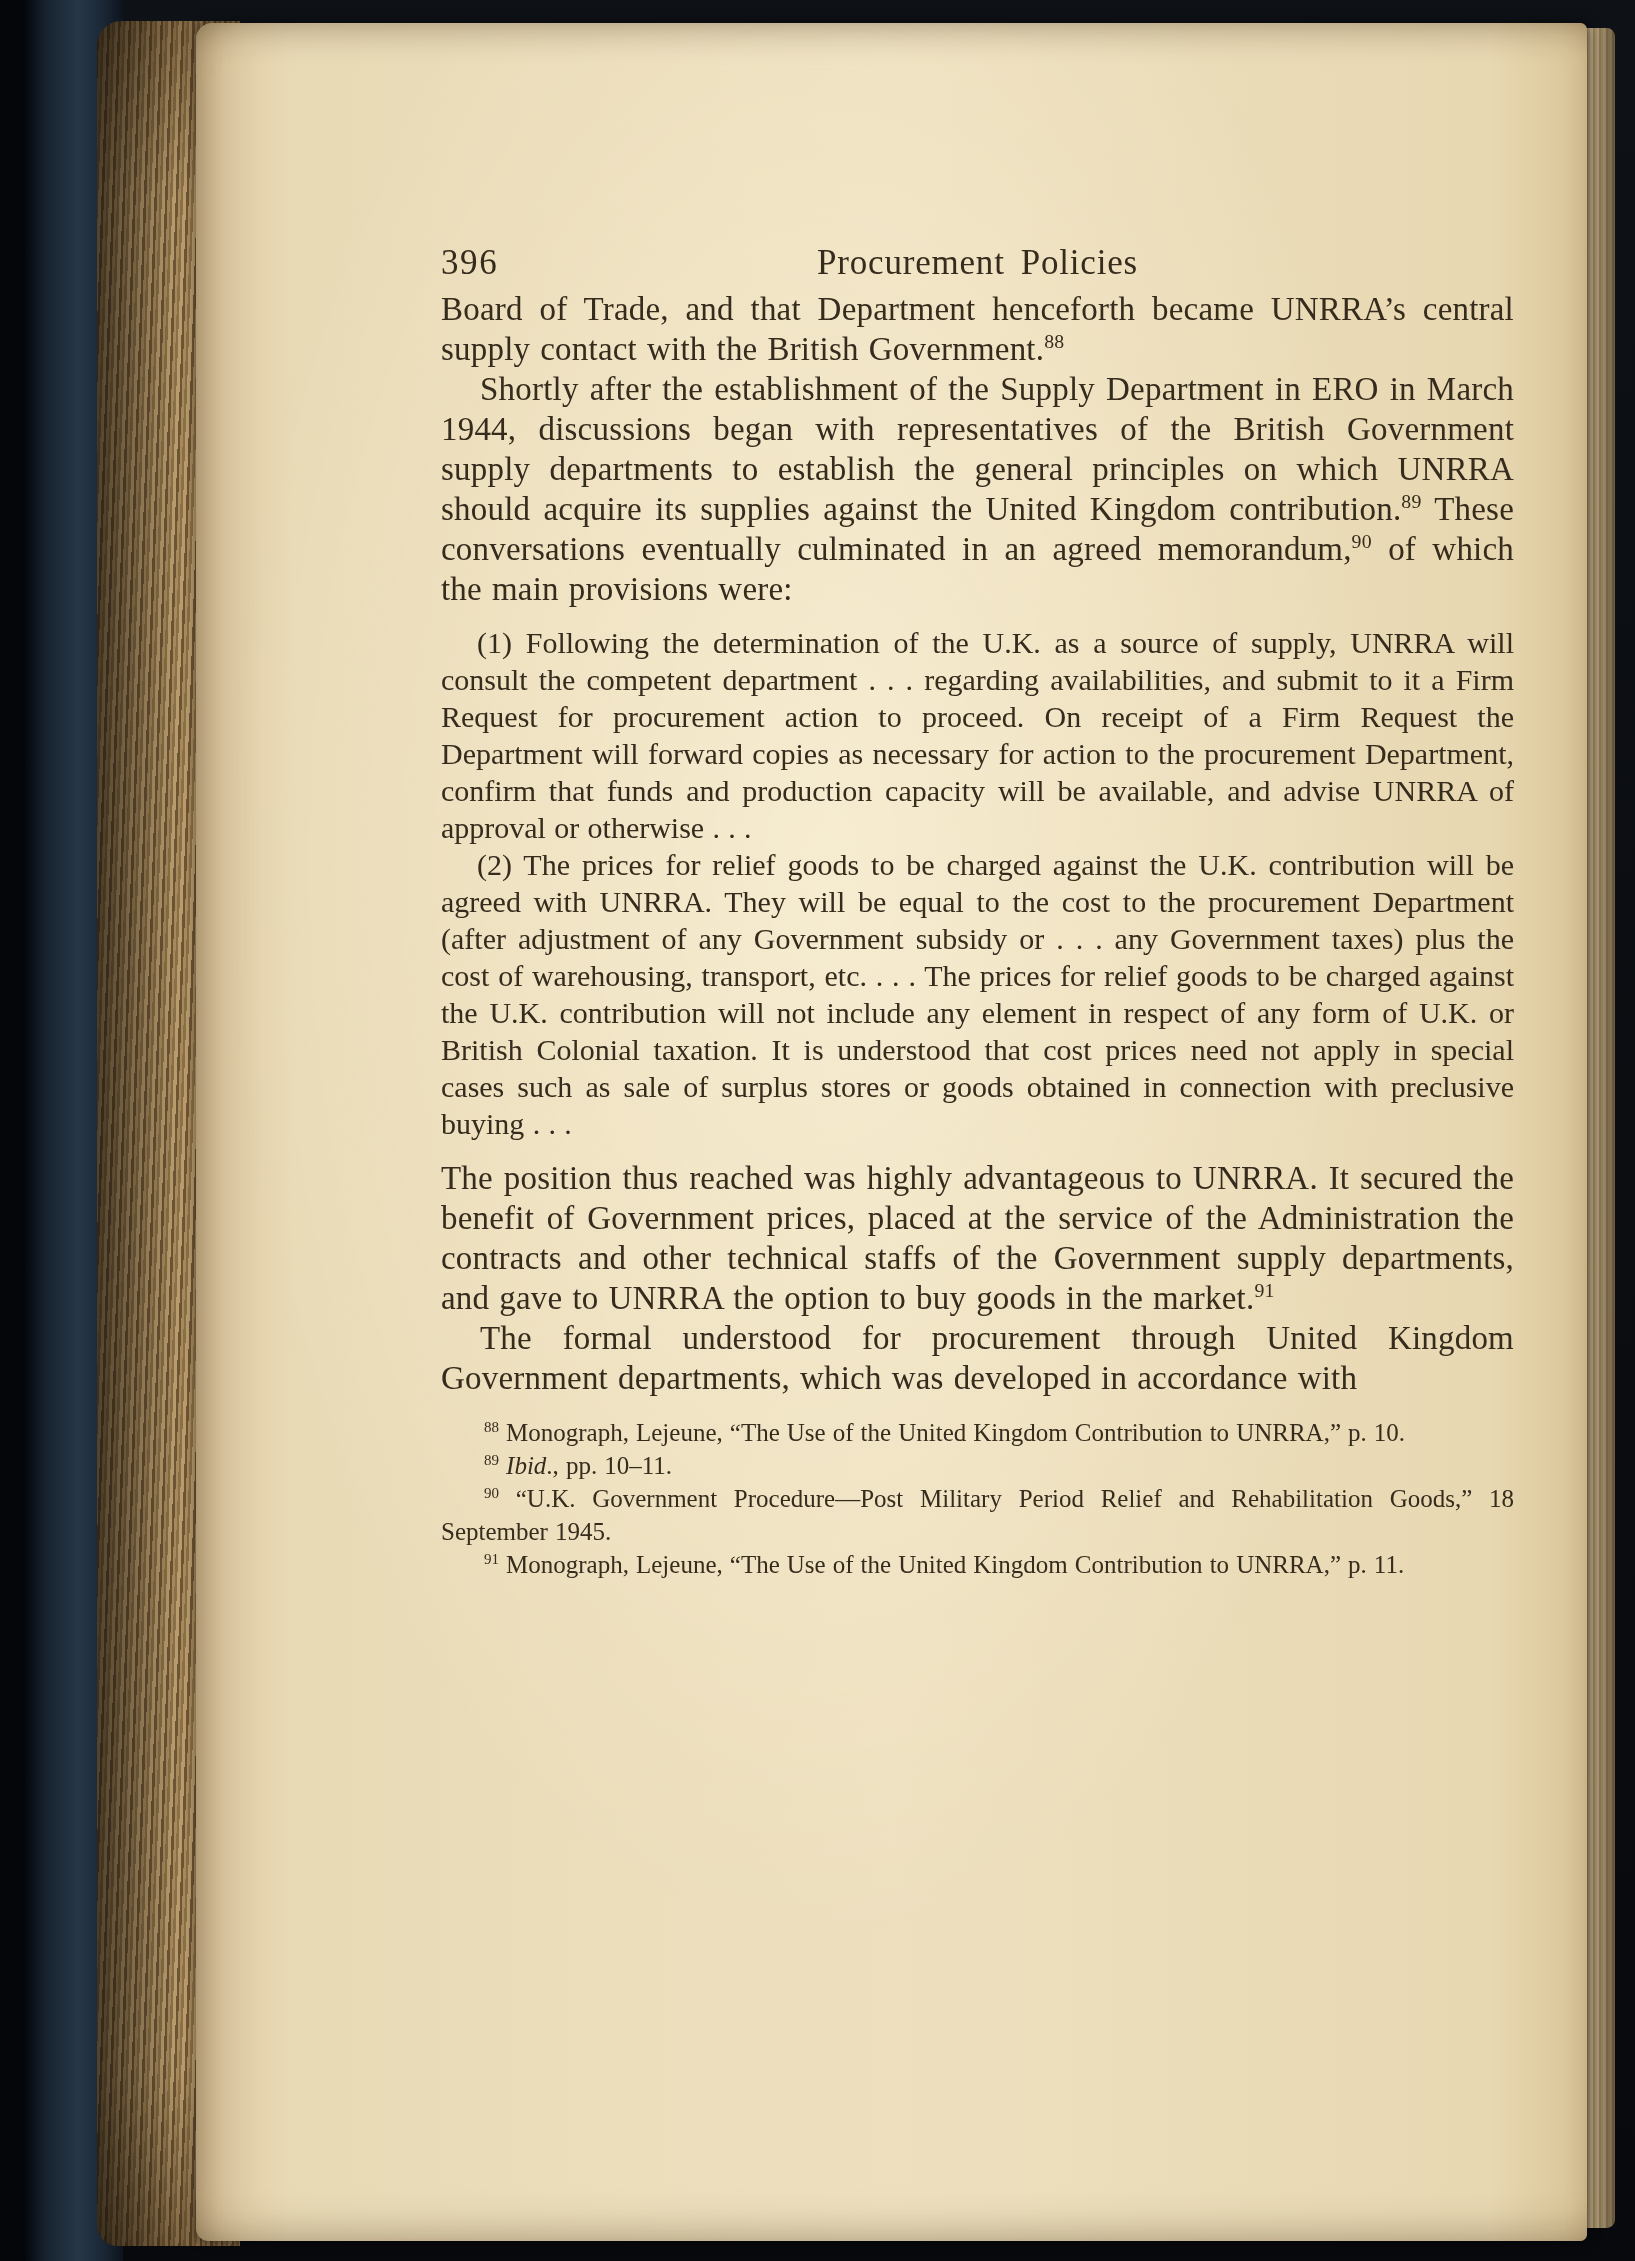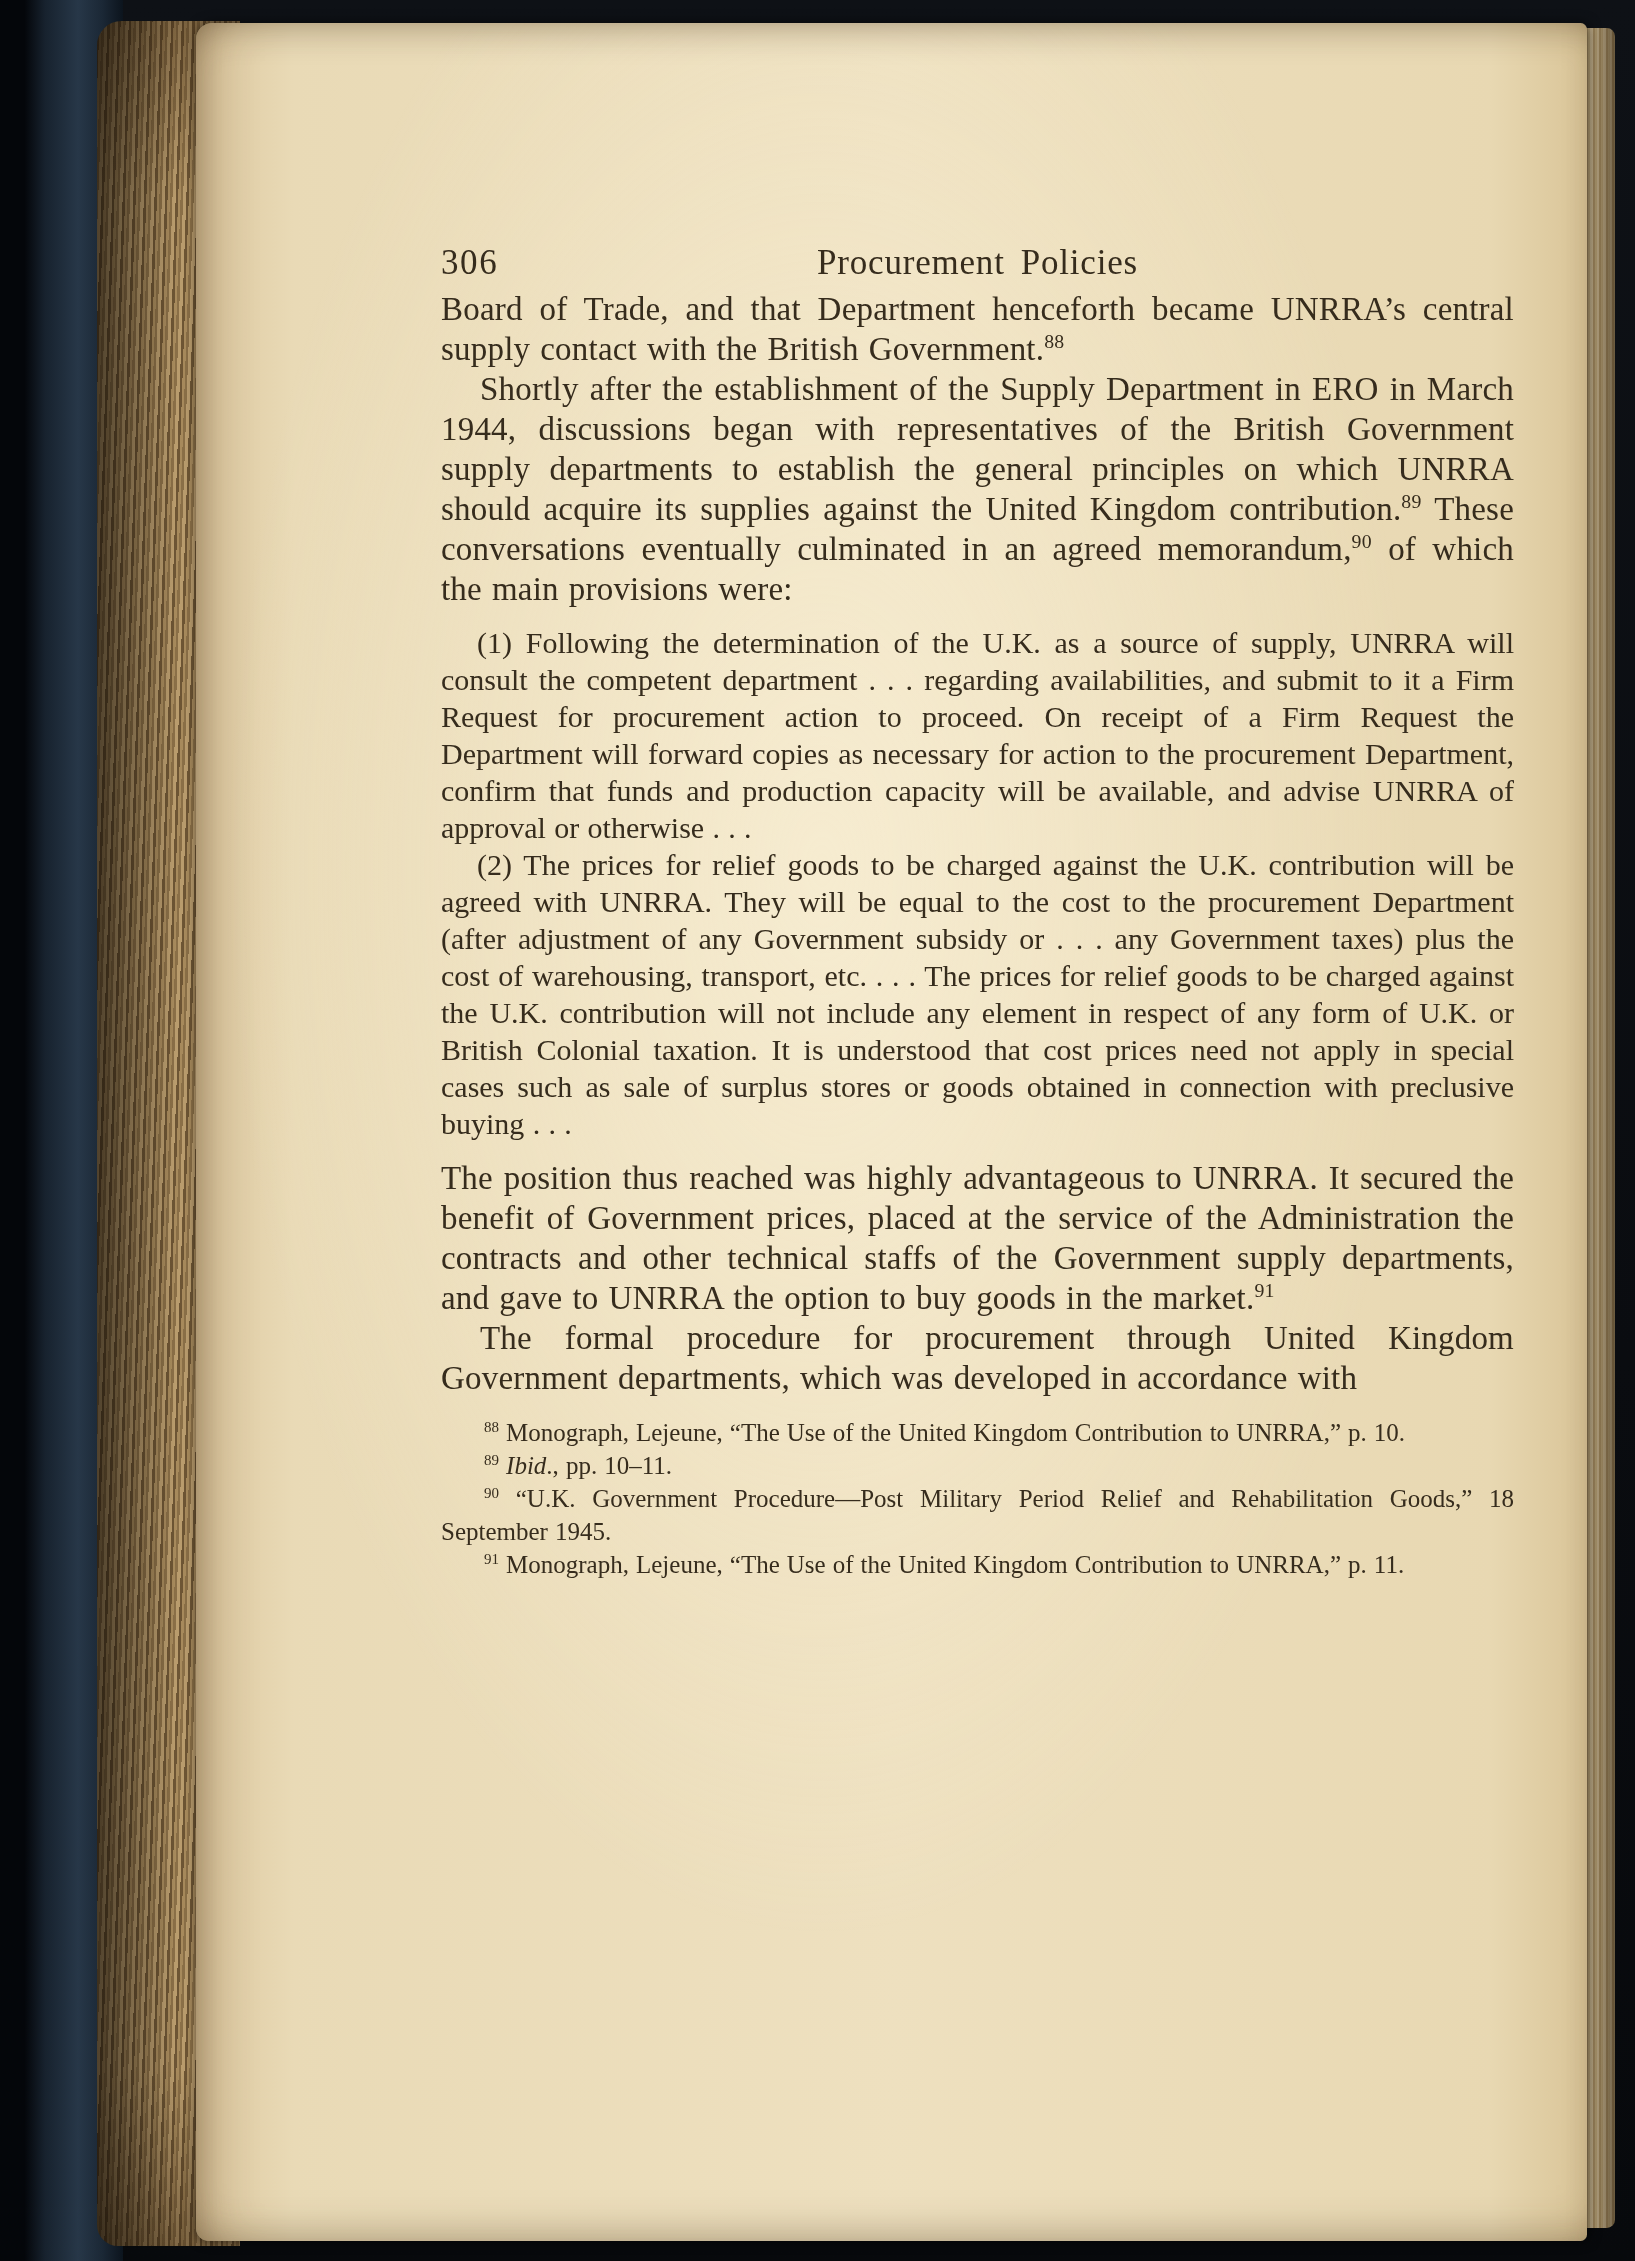--- a/index.html
+++ b/index.html
@@ -134,34 +134,34 @@
 <div class="photo">
 
   <div class="cover"></div>
   <div class="stack"></div>
   <div class="right-edge"></div>
 
   <div class="page">
     <div class="text-block">
 
       <div class="running-head">
-        <span class="pagenum">306</span>
+        <span class="pagenum">396</span>
         <span class="head-title">Procurement Policies</span>
       </div>
 
       <p class="body noindent"><span>Board of Trade, and that Department henceforth became UNRRA’s central supply contact with the British Government.</span><sup>88</sup></p>
       <p class="body indent"><span>Shortly after the establishment of the Supply Department in ERO in March 1944, discussions began with representatives of the British Government supply departments to establish the general principles on which UNRRA should acquire its supplies against the United Kingdom contribution.</span><sup>89</sup><span> These conversations eventually culminated in an agreed memorandum,</span><sup>90</sup><span> of which the main provisions were:</span></p>
 
       <div class="quote">
         <p class="q"><span>(1) Following the determination of the U.K. as a source of supply, UNRRA will consult the competent department . . . regarding availabilities, and submit to it a Firm Request for procurement action to proceed. On receipt of a Firm Request the Department will forward copies as necessary for action to the procurement Department, confirm that funds and production capacity will be available, and advise UNRRA of approval or otherwise . . .</span></p>
         <p class="q"><span>(2) The prices for relief goods to be charged against the U.K. contribution will be agreed with UNRRA. They will be equal to the cost to the procurement Department (after adjustment of any Government subsidy or . . . any Government taxes) plus the cost of warehousing, transport, etc. . . . The prices for relief goods to be charged against the U.K. contribution will not include any element in respect of any form of U.K. or British Colonial taxation. It is understood that cost prices need not apply in special cases such as sale of surplus stores or goods obtained in connection with preclusive buying . . .</span></p>
       </div>
 
       <p class="body noindent"><span>The position thus reached was highly advantageous to UNRRA. It secured the benefit of Government prices, placed at the service of the Administration the contracts and other technical staffs of the Government supply departments, and gave to UNRRA the option to buy goods in the market.</span><sup>91</sup></p>
-      <p class="body indent"><span>The formal procedure for procurement through United Kingdom Government departments, which was developed in accordance with</span></p>
+      <p class="body indent"><span>The formal understood for procurement through United Kingdom Government departments, which was developed in accordance with</span></p>
 
       <div class="footnotes">
         <p class="fn"><sup>88</sup><span> Monograph, Lejeune, “The Use of the United Kingdom Contribution to UNRRA,” p. 10.</span></p>
         <p class="fn"><sup>89</sup><span> </span><i>Ibid</i><span>., pp. 10–11.</span></p>
         <p class="fn"><sup>90</sup><span> “U.K. Government Procedure—Post Military Period Relief and Rehabilitation Goods,” 18 September 1945.</span></p>
         <p class="fn"><sup>91</sup><span> Monograph, Lejeune, “The Use of the United Kingdom Contribution to UNRRA,” p. 11.</span></p>
       </div>
 
     </div>
   </div>

